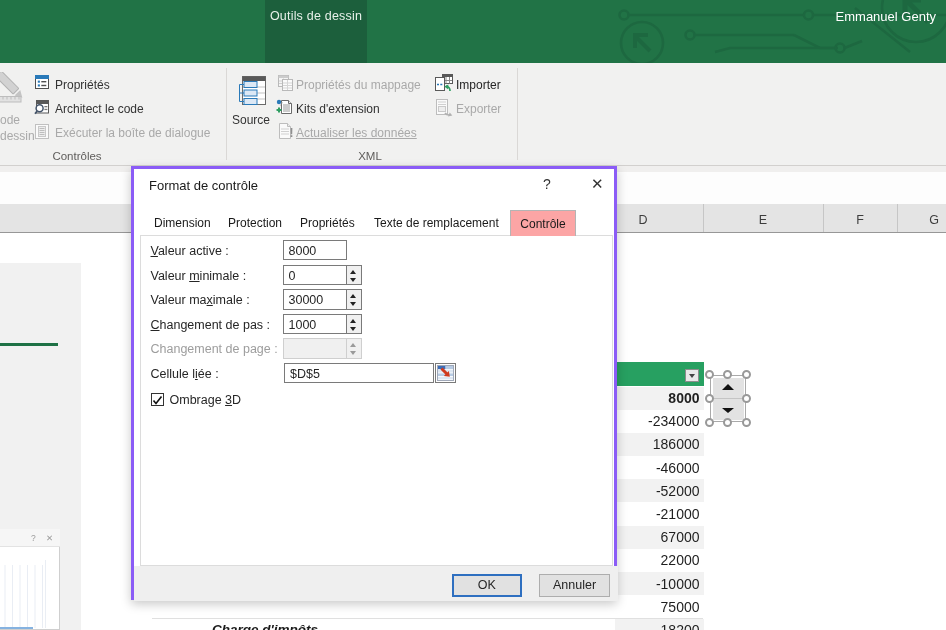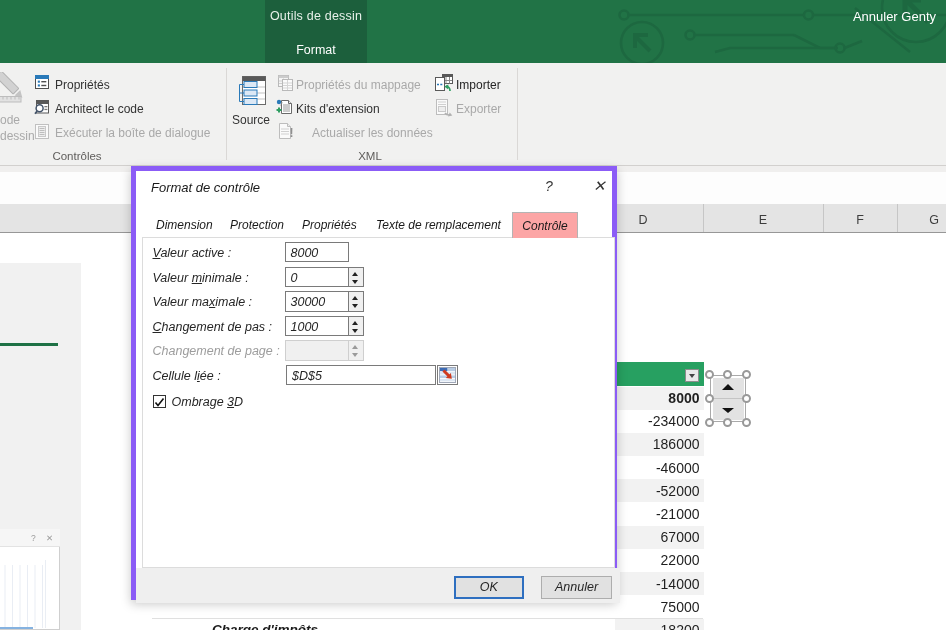--- a/index.html
+++ b/index.html
@@ -45,23 +45,22 @@
   </g>
   <circle cx="316" cy="8" r="34"></circle>
   <g stroke-width="5">
    <line x1="328" y1="22" x2="308" y2="2"></line>
    <polyline points="305,16 305,0 321,0" fill="none"></polyline>
   </g>
  </g>
 </svg></div>
 <div class="abs" style="left:265px;top:0;width:102px;height:63px;background:#1c5f3c;"></div>
 <div class="abs ct" style="left:265px;top:5px;width:102px;height:22px;color:#e8f1ea;font-size:12.5px;letter-spacing:0.2px;">Outils de dessin</div>
-<div class="abs" style="left:796px;top:9px;width:140px;height:16px;color:#fff;font-size:13px;text-align:right;white-space:nowrap;">Annuler Genty</div>
-
-<div class="abs ct" style="left:265px;top:36px;width:102px;height:27px;color:#fff;font-size:12.5px;">Format</div>
+<div class="abs" style="left:796px;top:9px;width:140px;height:16px;color:#fff;font-size:13px;text-align:right;white-space:nowrap;">Emmanuel Genty</div>
+
 
 <div class="abs" style="left:0;top:63px;width:946px;height:102px;background:#f1f1f0;border-bottom:1px solid #d2d0ce;"></div>
 <div class="abs" style="left:226px;top:68px;width:1px;height:92px;background:#dad8d6;"></div>
 <div class="abs" style="left:517px;top:68px;width:1px;height:92px;background:#dad8d6;"></div>
 <div id="ribbon-items">
 
  <div class="abs" style="left:0;top:72px;width:26px;height:32px;">
   <svg width="26" height="32" viewBox="0 0 26 32">
    <g transform="rotate(-45 10 14)">
     <rect x="6.5" y="-3" width="8" height="25" rx="1" fill="#d2d2d2" stroke="#b2b2b2"></rect>
@@ -189,21 +188,21 @@
    <path d="M1.5 0.5 h8 l3 3 v12 h-11 z" fill="#fafafa" stroke="#bdbdbd"></path>
    <path d="M9.5 0.5 v3 h3" fill="#ededed" stroke="#bdbdbd"></path>
    <g stroke="#d0d0d0">
             <line x1="3" y1="6" x2="11" y2="6"></line>
             <line x1="3" y1="8.5" x2="11" y2="8.5"></line>
             <line x1="3" y1="11" x2="11" y2="11"></line>
           </g>
    <text x="11.5" y="14" font-size="12" font-weight="bold" fill="#8f8f8f" font-family="Liberation Sans">!</text>
   </svg>
  </div>
- <div class="abs rbt" style="left:312px;top:126px;color:#a9a9a9;">Actualiser les données</div>
+ <div class="abs rbt" style="left:296px;top:126px;color:#a9a9a9;text-decoration:underline;">Actualiser les données</div>
  <div class="abs ct" style="left:330px;top:149px;width:80px;height:14px;color:#5f5d5b;font-size:11.5px;">XML</div>
 
  <div class="abs" style="left:435px;top:74px;">
   <svg width="18" height="19" viewBox="0 0 18 19">
    <rect x="7.5" y="0.5" width="10" height="9" fill="#fff" stroke="#595959"></rect>
    <rect x="7.5" y="0.5" width="10" height="2.5" fill="#595959"></rect>
    <g stroke="#8a8a8a">
             <line x1="11" y1="3" x2="11" y2="9.5"></line>
             <line x1="14.5" y1="3" x2="14.5" y2="9.5"></line>
             <line x1="8" y1="6.5" x2="17" y2="6.5"></line>
@@ -281,21 +280,21 @@
  <div class="abs" style="left:615px;top:618.5px;width:88.5px;height:11.5px;background:#f2f2f2;"></div>
 
  <div class="abs num" style="top:386.5px;font-weight:bold;">8000</div>
  <div class="abs num" style="top:409.7px;">-234000</div>
  <div class="abs num" style="top:432.9px;">186000</div>
  <div class="abs num" style="top:456.1px;">-46000</div>
  <div class="abs num" style="top:479.3px;">-52000</div>
  <div class="abs num" style="top:502.5px;">-21000</div>
  <div class="abs num" style="top:525.7px;">67000</div>
  <div class="abs num" style="top:548.9px;">22000</div>
- <div class="abs num" style="top:572.1px;">-14000</div>
+ <div class="abs num" style="top:572.1px;">-10000</div>
  <div class="abs num" style="top:595.3px;">75000</div>
  <div class="abs num" style="top:618.5px;">18200</div>
 </div>
 
 <div id="spinner">
  <div class="abs" style="left:709.8px;top:374.8px;width:36.3px;height:47.4px;border:1.5px solid #a9a9a9;box-sizing:border-box;"></div>
  <div class="abs" style="left:712.5px;top:377.5px;width:31px;height:42px;background:#e2e2e2;"></div>
  <div class="abs" style="left:712.5px;top:398px;width:31px;height:1px;background:#c4c4c4;"></div>
  <div class="abs" style="left:721.5px;top:384.2px;width:0;height:0;border-left:6px solid transparent;border-right:6px solid transparent;border-bottom:6px solid #111;"></div>
  <div class="abs" style="left:721.5px;top:407.9px;width:0;height:0;border-left:6.5px solid transparent;border-right:6.5px solid transparent;border-top:5.8px solid #111;"></div>
@@ -305,21 +304,21 @@
  <div class="hdl" style="left:705.3px;top:394px;"></div>
  <div class="hdl" style="left:741.6px;top:394px;"></div>
  <div class="hdl" style="left:705.3px;top:417.7px;"></div>
  <div class="hdl" style="left:722.8px;top:417.7px;"></div>
  <div class="hdl" style="left:741.6px;top:417.7px;"></div>
 </div>
 
 <div class="abs" style="left:152px;top:618px;width:551px;height:1px;background:#e0e0e0;"></div>
 <div class="abs" style="left:212px;top:622px;font-size:13.5px;font-weight:bold;font-style:italic;color:#1a1a1a;">Charge d'impôts</div>
 
-<div class="abs" id="dialog" style="left:131px;top:166px;width:486px;height:434px;background:#fff;border:5px solid #8b5cf6;box-sizing:border-box;box-shadow:0 4px 10px rgba(0,0,0,0.22);font-style:italic;">
+<div class="abs" id="dialog" style="left:131px;top:166px;width:486px;height:434px;background:#fff;border:3px solid #8b5cf6;box-sizing:border-box;box-shadow:0 4px 10px rgba(0,0,0,0.22);">
 
  <div class="abs" style="left:15px;top:8.5px;font-size:13px;color:#1a1a1a;">Format de contrôle</div>
  <div class="abs" style="left:409px;top:7px;font-size:14px;color:#333;">?</div>
  <div class="abs" style="left:457px;top:6px;font-size:15px;color:#333;">✕</div>
 
  <div class="abs" style="left:0;top:397px;width:484px;height:35px;background:#efefef;"></div>
 
  <div class="abs" style="left:6px;top:66px;width:473px;height:331px;background:#fff;border:1px solid #dcdcdc;box-sizing:border-box;"></div>
 
  <div class="abs" style="left:20px;top:47px;font-size:12px;color:#1a1a1a;">Dimension</div>

